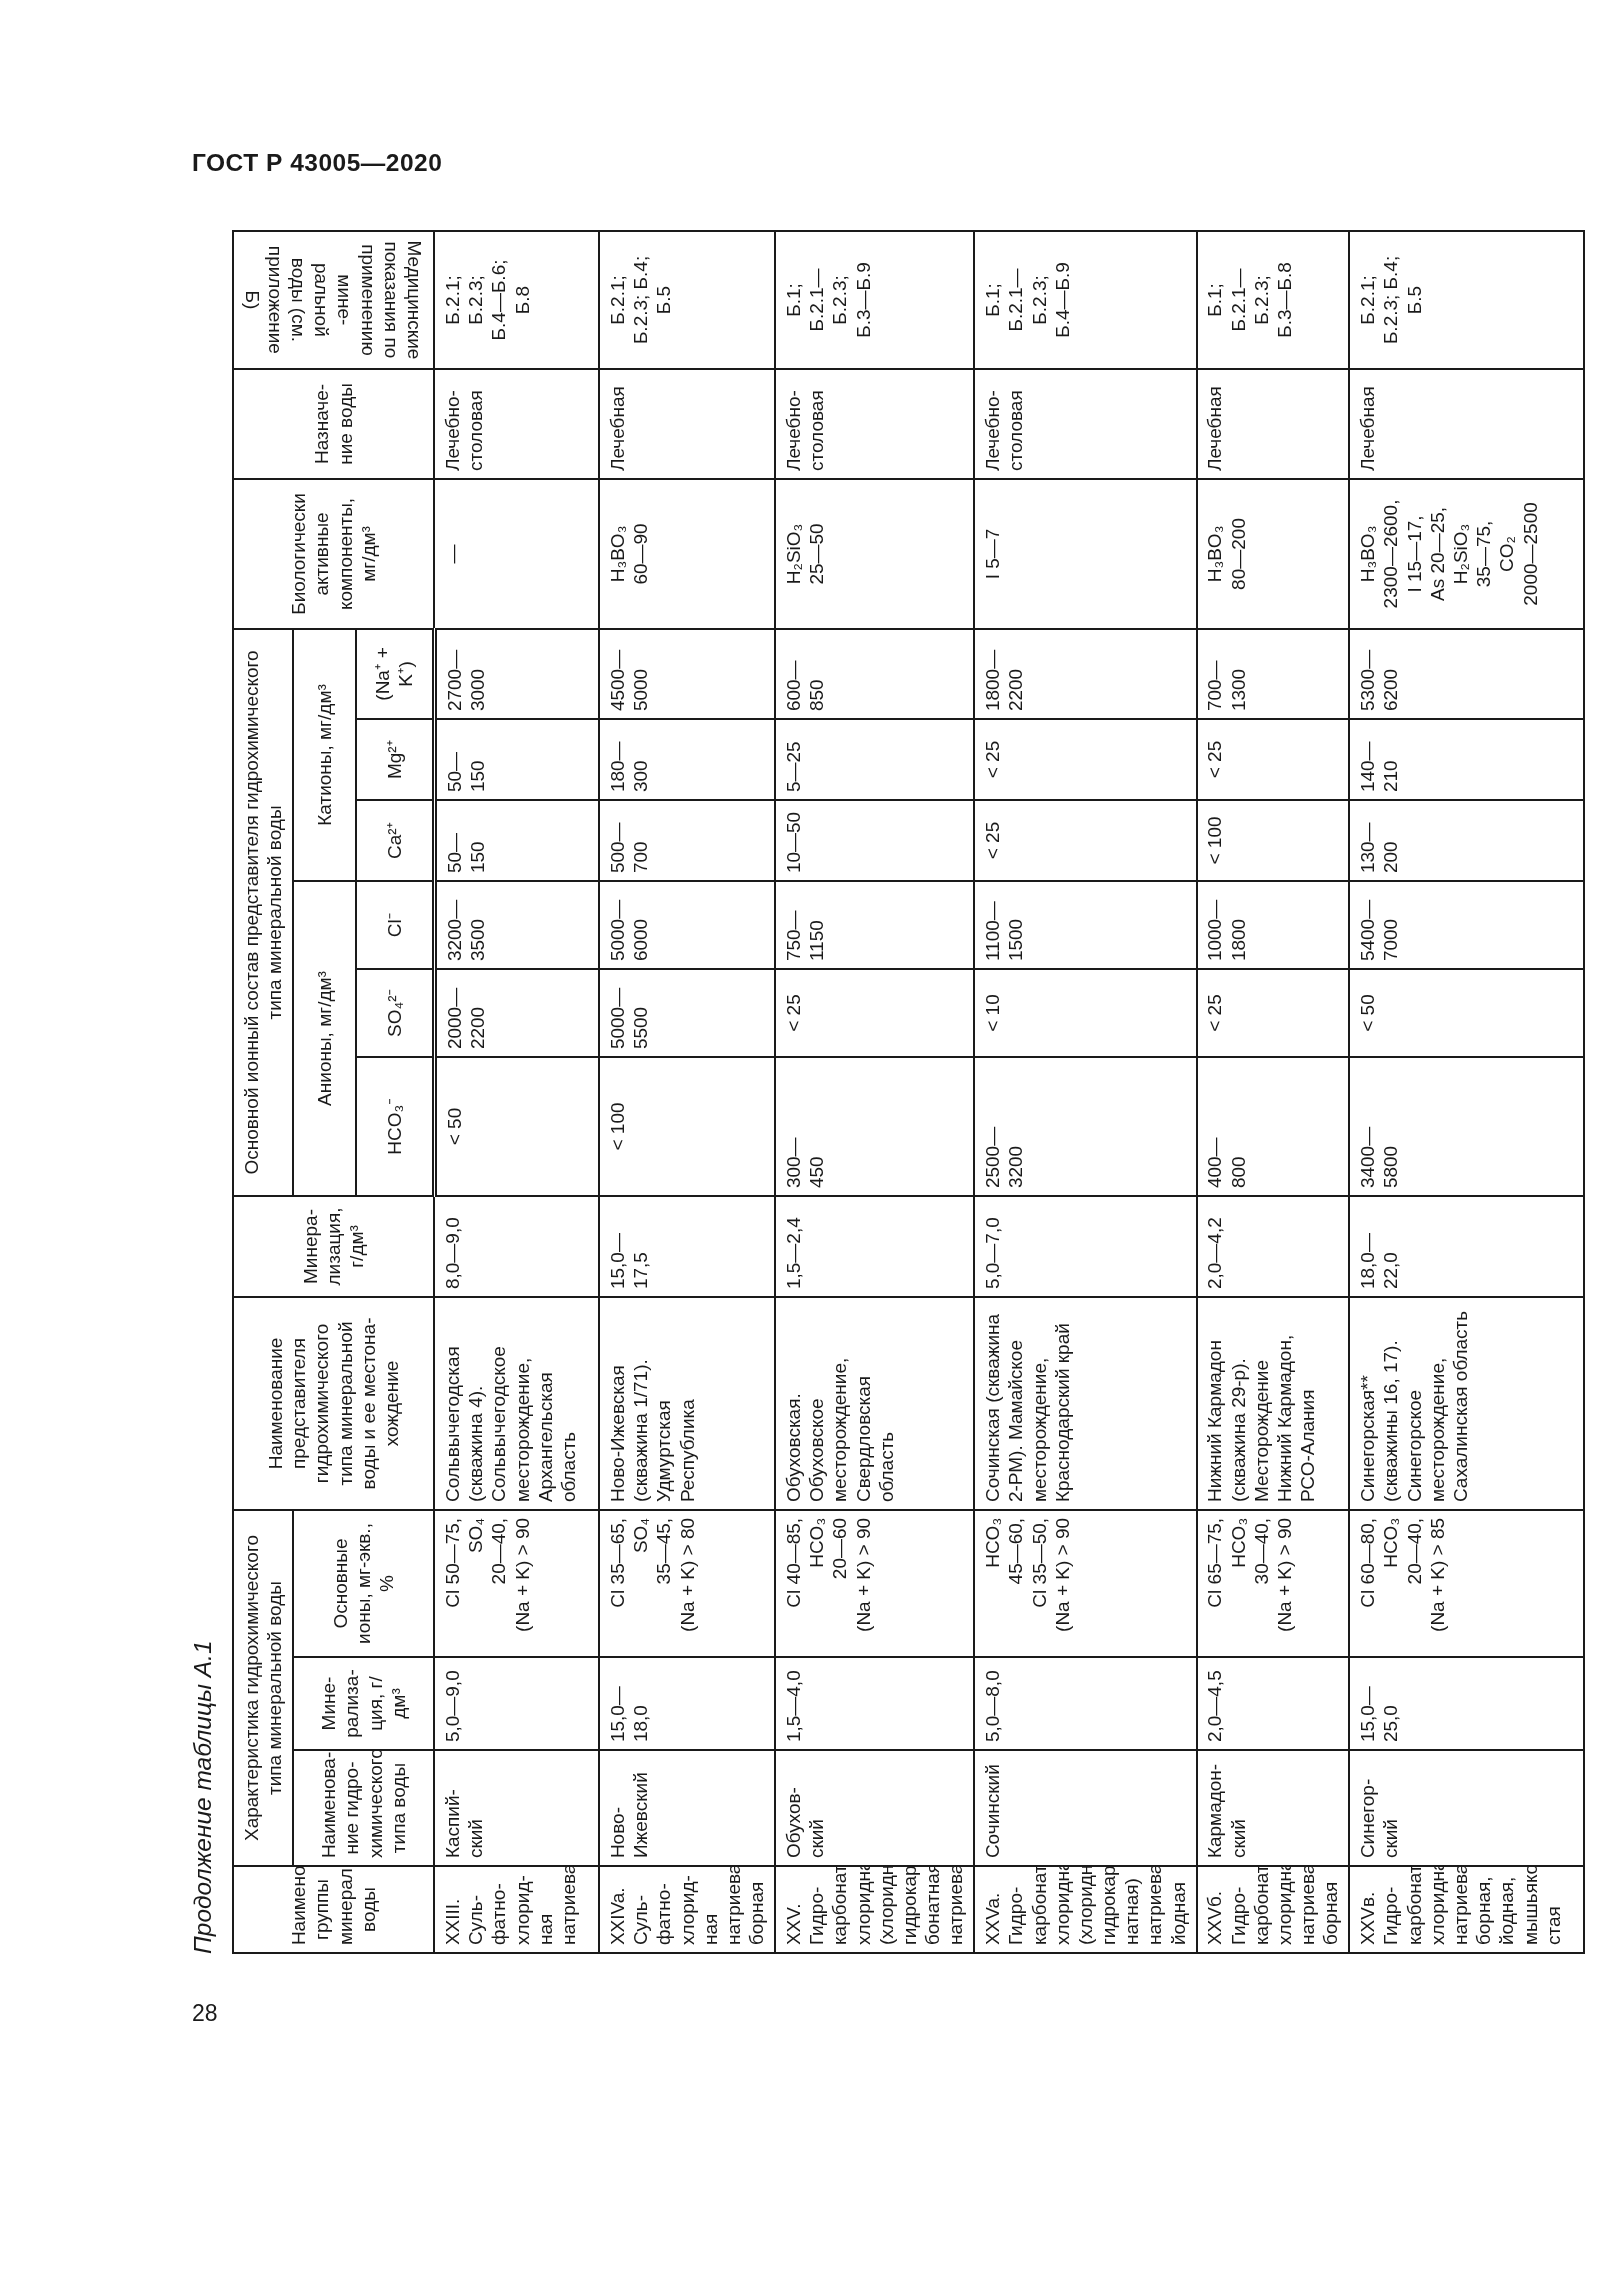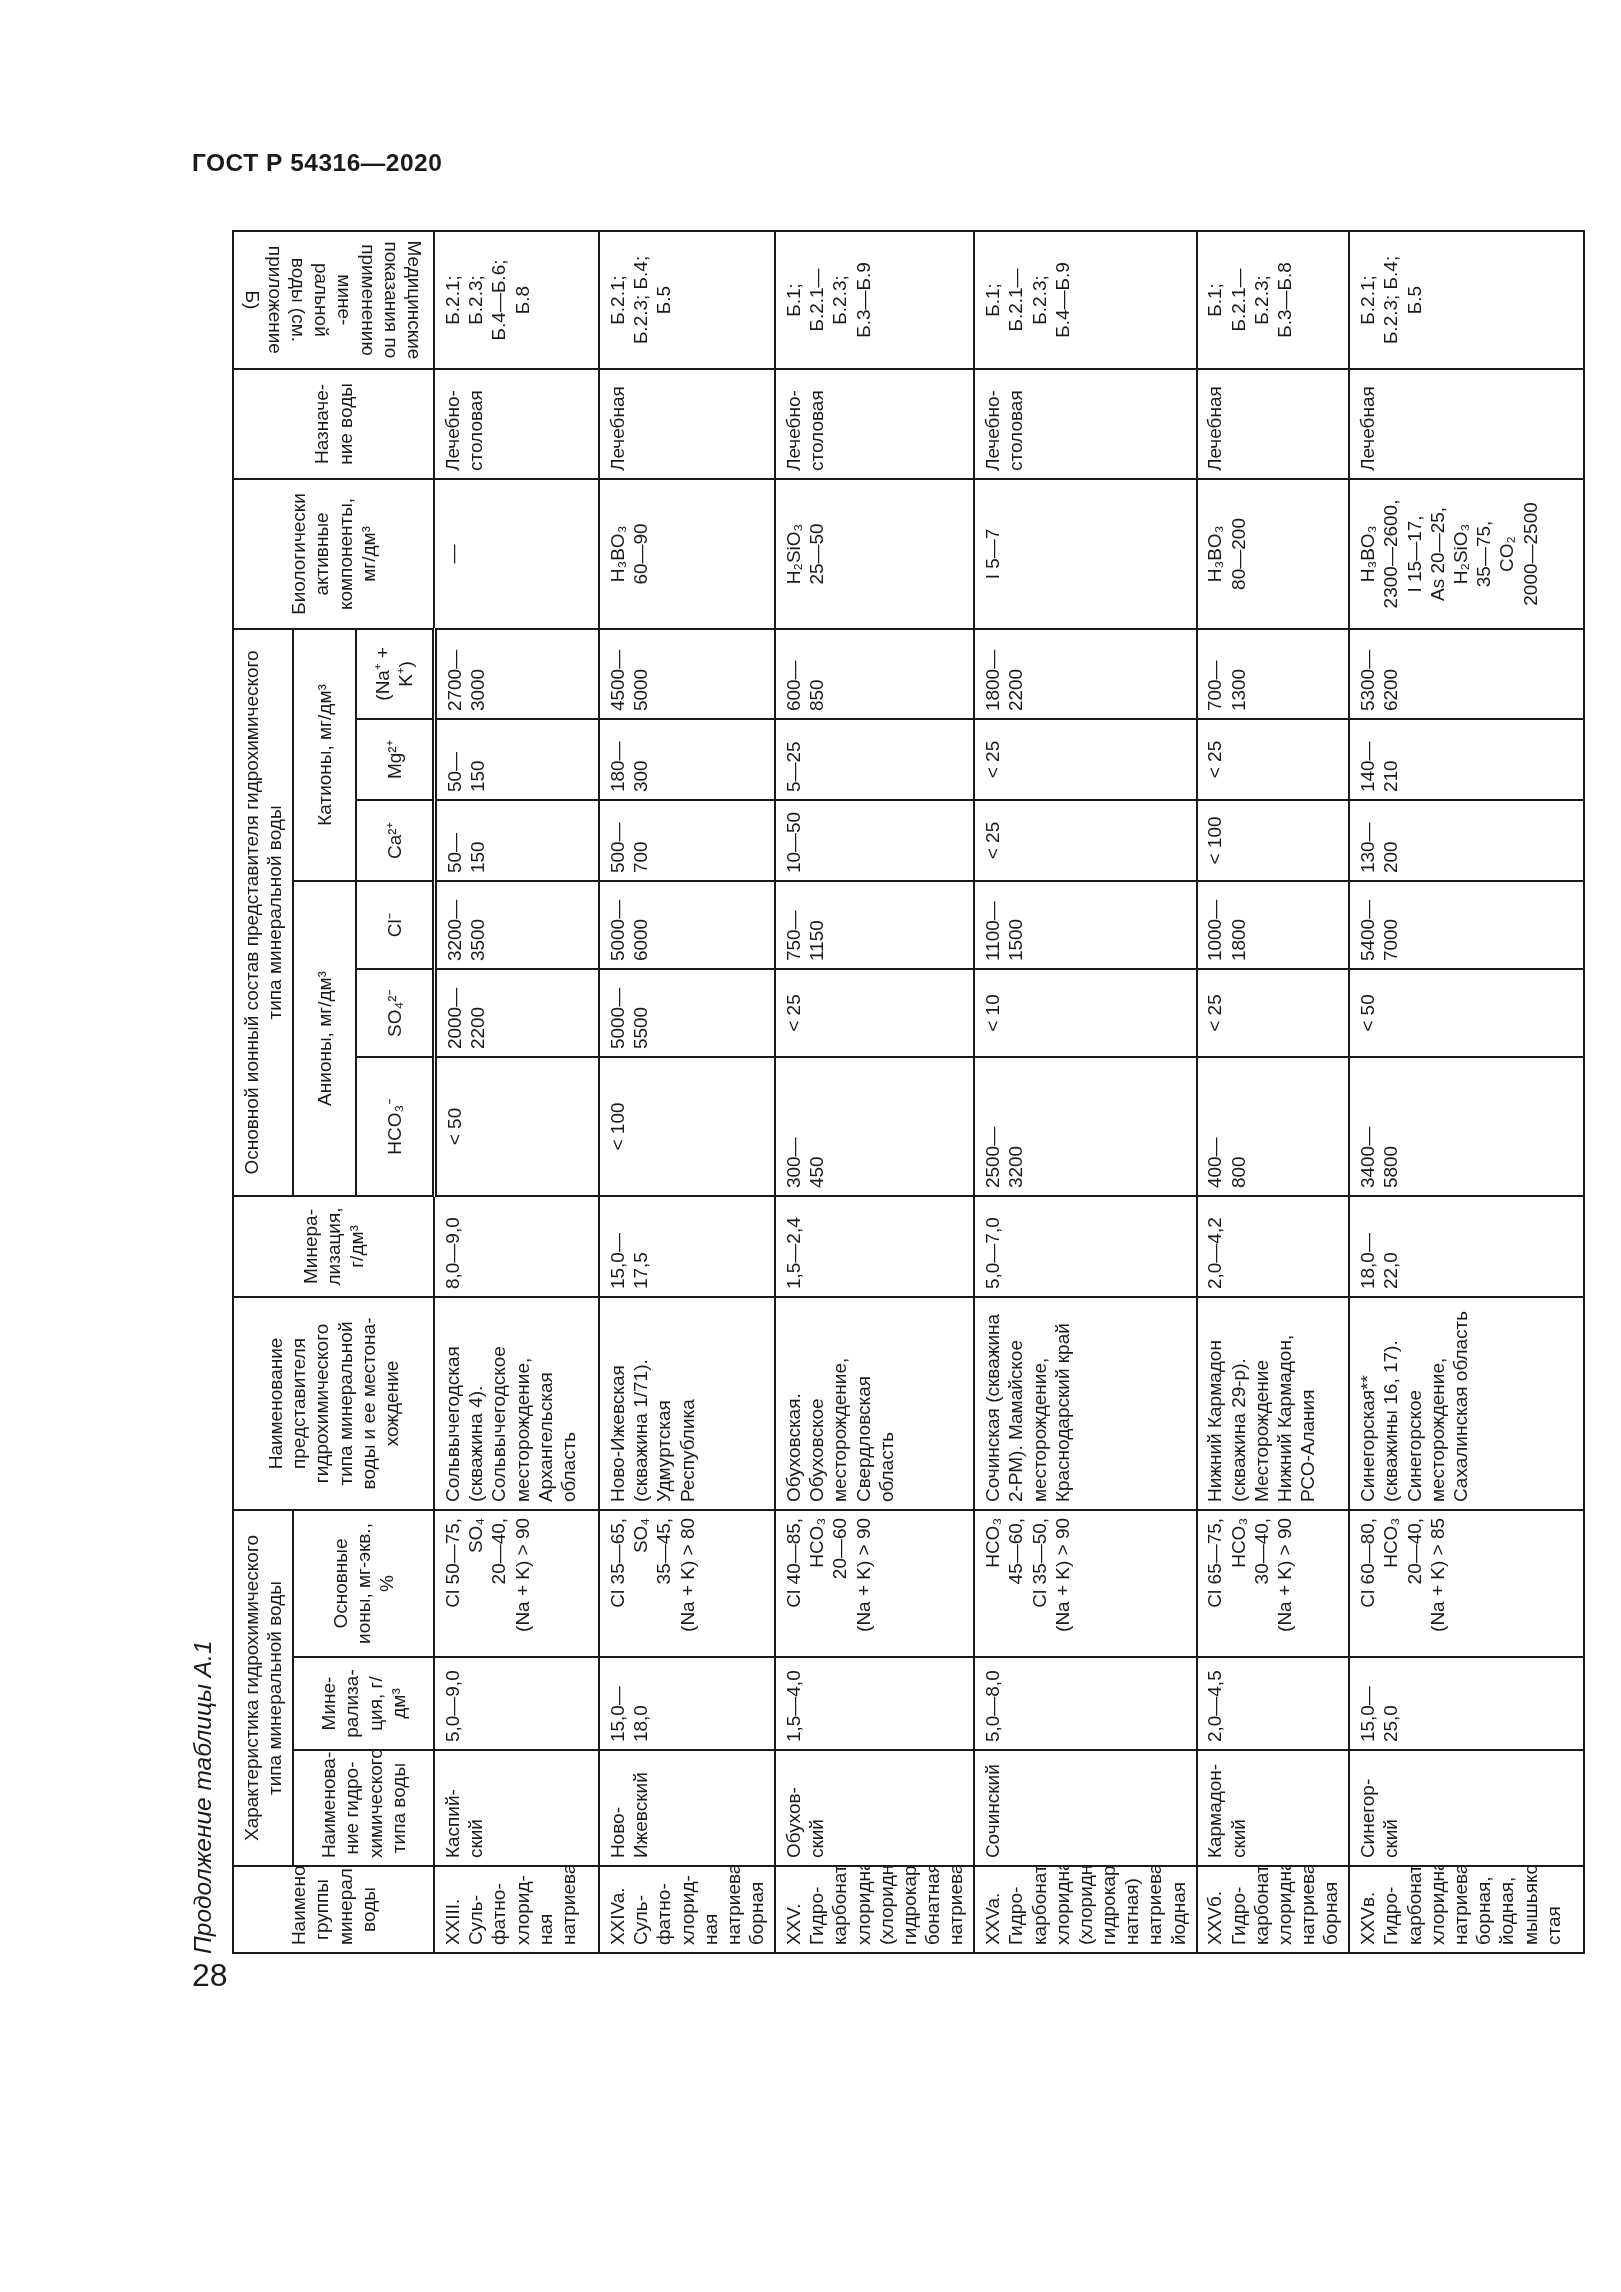--- a/index.html
+++ b/index.html
@@ -1,20 +1,20 @@
 <!DOCTYPE html>
 <html><head>
 <meta charset="utf-8">
 <style>
   html, body { margin: 0; padding: 0; background: #ffffff; }
   body { width: 1621px; height: 2293px; position: relative; overflow: hidden;
          font-family: "Liberation Sans", sans-serif; color: #1a1a1a; }
   .doc-code { position: absolute; left: 192px; top: 149px; font-size: 24.5px; font-weight: bold;
               font-family: "Liberation Sans", sans-serif; letter-spacing: 0.5px; }
-  .page-num { position: absolute; left: 192px; top: 1957px; font-size: 32px;
+  .page-num { position: absolute; left: 192px; top: 2000px; font-size: 23px;
               font-family: "Liberation Sans", sans-serif; }
   
   .rot {
     position: absolute;
     left: 173px; top: 1954px;
     width: 1782px; height: 1315px;
     transform-origin: 0 0;
     transform: rotate(-90deg);
   }
   .caption { position: absolute; left: 0; top: 0; height: 59px; line-height: 59px;
@@ -26,21 +26,21 @@
   table.t th { text-align: center; vertical-align: middle; }
   table.t thead tr:last-child th { border-bottom: 5.9px double #1a1a1a; }
   td.c { text-align: center; }
   td.r { text-align: right; }
   .flip { display: inline-block; transform: rotate(180deg); }
   .pre { white-space: pre-line; }
 </style>
 </head>
 <body>
 
-<div class="doc-code">ГОСТ Р 54316—2020</div>
+<div class="doc-code">ГОСТ Р 43005—2020</div>
 <div class="page-num">28</div>
 
 <div class="rot">
   <div class="caption">Продолжение таблицы А.1</div>
   <table class="t">
     <colgroup>
       <col style="width:87px">
       <col style="width:116px">
       <col style="width:93px">
       <col style="width:147px">

